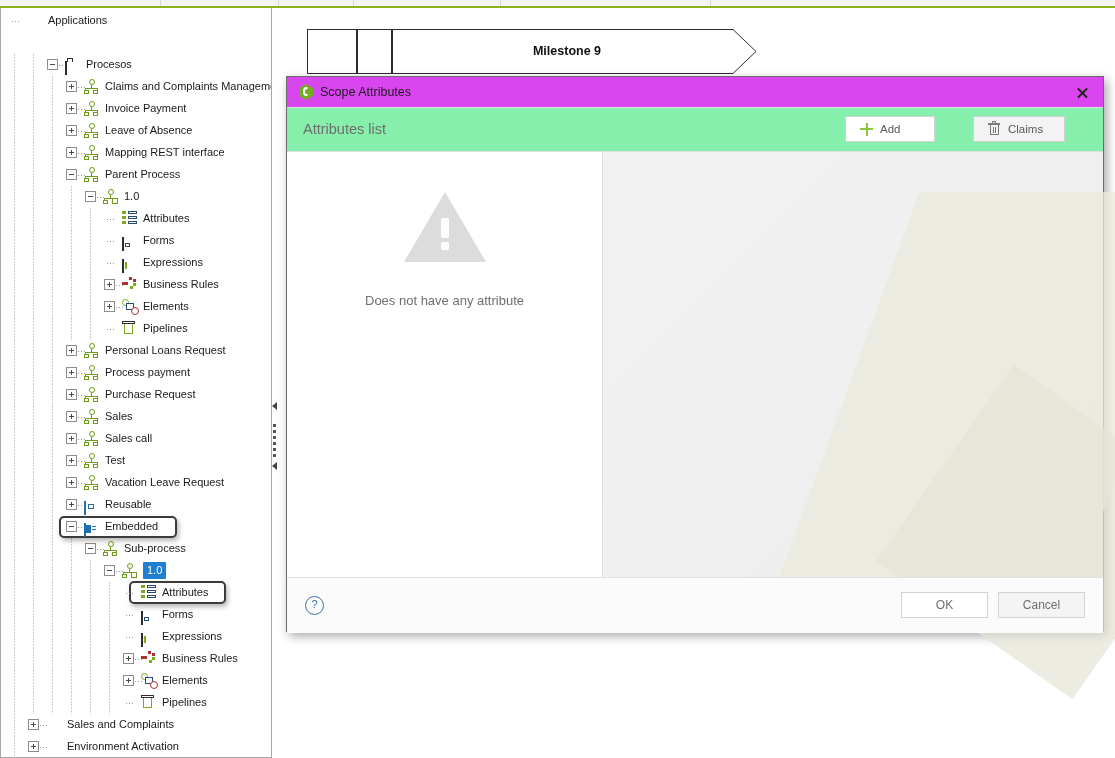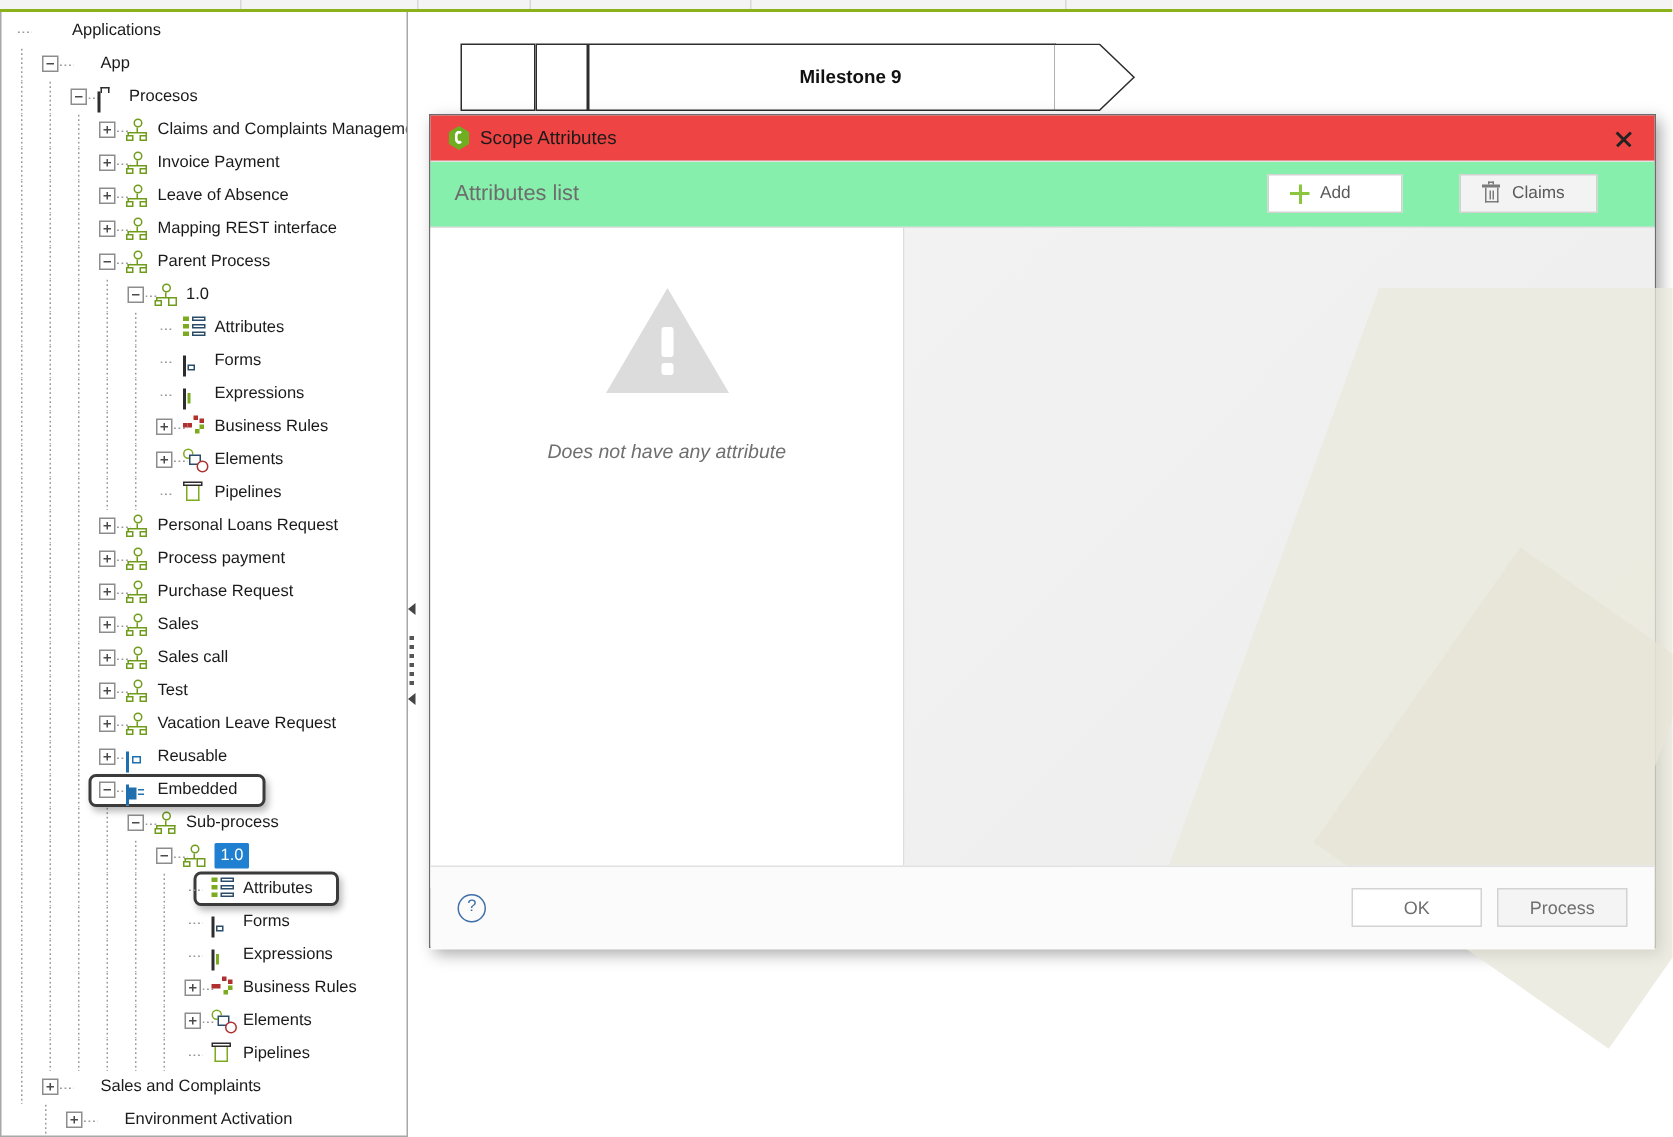--- a/index.html
+++ b/index.html
@@ -101,21 +101,21 @@
   #milestone .mlabel{position:absolute;left:110px;top:0;height:45px;line-height:45px;width:300px;text-align:center;
      font-weight:bold;font-size:12.5px;color:#111;}
   #milestone .arrow{position:absolute;left:396px;top:0;width:54px;height:45px;}
 
   
   #dialog{
     position:absolute;left:286px;top:76px;width:818px;height:556px;background:#fff;
     border:1px solid #6c6c6c;box-sizing:border-box;
     box-shadow:3px 4px 10px rgba(0,0,0,.35);
   }
-  #dlg-title{position:relative;height:30px;background:#ef4444;border-bottom:1px solid #e2e2e2;}
+  #dlg-title{position:relative;height:30px;background:#d946ef;border-bottom:1px solid #e2e2e2;}
   #dlg-title .dicon{position:absolute;left:12px;top:7px;width:14px;height:16px;background:#6fae21;
      clip-path:polygon(50% 0%,100% 26%,100% 74%,50% 100%,0% 74%,0% 26%);}
   #dlg-title .dicon:after{content:"";position:absolute;left:4px;top:3px;width:6px;height:9px;border:2px solid #fff;
      border-right-color:transparent;border-radius:50%;box-sizing:border-box;}
   #dlg-title .dtext{position:absolute;left:33px;top:0;height:30px;line-height:30px;font-size:12.5px;color:#1a1a1a;}
   #dlg-close{position:absolute;right:8px;top:5px;width:26px;height:22px;cursor:pointer;}
   #dlg-close:before,#dlg-close:after{content:"";position:absolute;left:7px;top:10px;width:13px;height:1.6px;background:#222;}
   #dlg-close:before{transform:rotate(45deg);}
   #dlg-close:after{transform:rotate(-45deg);}
 
@@ -137,21 +137,21 @@
   .trashglyph .can:after{left:4.8px;}
 
   #dlg-body{position:relative;height:425px;background:#eeeeee;}
   #left-pane{position:absolute;left:0;top:0;width:315px;height:440px;background:#fff;border-right:1px solid #dcdcdc;}
   #right-pane{position:absolute;left:316px;top:0;right:0;height:440px;
     background:linear-gradient(135deg,#f2f2f2 0%,#efefef 60%,#eceadf 100%);}
   #right-pane .wm1{position:absolute;right:-40px;top:40px;width:300px;height:420px;
     background:#ebe9dd;opacity:.75;transform:skewX(-20deg);}
   #right-pane .wm2{position:absolute;right:-60px;bottom:-60px;width:240px;height:240px;
     background:#e6e4d6;opacity:.7;transform:rotate(35deg);}
-  #empty{position:absolute;left:0;top:40px;width:315px;text-align:center;font-style:italic;}
+  #empty{position:absolute;left:0;top:40px;width:315px;text-align:center;}
   #empty .warn{display:inline-block;width:0;height:0;border-left:41px solid transparent;border-right:41px solid transparent;
     border-bottom:70px solid #dcdcdc;position:relative;}
   #empty .warn .bang{position:absolute;left:-4px;top:26px;width:8px;height:20px;background:#fff;border-radius:2px;}
   #empty .warn .dot{position:absolute;left:-4px;top:50px;width:8px;height:8px;background:#fff;border-radius:2px;}
   #empty .etext{margin-top:28px;font-size:13px;color:#6f6f6f;}
 
   #dlg-footer{position:relative;height:55px;background:#fbfbfb;border-top:1px solid #e1e1e1;}
   #help-icon{position:absolute;left:18px;top:18px;width:17px;height:17px;border:1.4px solid #3f6fa8;border-radius:50%;
     color:#3f6fa8;font-size:11px;line-height:15px;text-align:center;cursor:pointer;}
   .fbtn{position:absolute;top:14px;height:26px;width:87px;box-sizing:border-box;border:1px solid #d3d3d3;
@@ -178,21 +178,20 @@
     <div class="cell" style="left:85px;width:312px"></div>
     <div class="mlabel">Milestone 9</div>
     <svg class="arrow" viewBox="0 0 54 45">
       <path d="M0 0.5 L30 0.5 L53 22.5 L30 44.5 L0 44.5" fill="#ffffff" stroke="#2d2d2d" stroke-width="1"></path>
     </svg>
   </div>
 </div>
 
 <div id="tree-panel">
     <div class="tree-row" style="position: absolute; left: 0px; right: 0px; top: 2px;"><span class="hline" style="left:11px"></span><span class="ico" style="left:26px"><span class="hexico"></span></span><span class="txt label" style="left:47px">Applications</span></div>
-    <div class="tree-row" style="position: absolute; left: 0px; right: 0px; top: 24px;"><span class="guide" style="left:13px"></span><span class="plus minus" style="left:27px"></span><span class="hline" style="left:39px"></span><span class="ico" style="left:45px"><span class="hexico"></span></span><span class="txt label" style="left:66px">App</span></div>
     <div class="tree-row" style="position: absolute; left: 0px; right: 0px; top: 46px;"><span class="guide" style="left:13px"></span><span class="guide" style="left:32px"></span><span class="plus minus" style="left:46px"></span><span class="hline" style="left:58px"></span><span class="ico" style="left:64px"><span class="folderico"></span></span><span class="txt label" style="left:85px">Procesos</span></div>
     <div class="tree-row" style="position: absolute; left: 0px; right: 0px; top: 68px;"><span class="guide" style="left:13px"></span><span class="guide" style="left:32px"></span><span class="guide" style="left:51px"></span><span class="plus" style="left:65px"></span><span class="hline" style="left:77px"></span><span class="ico" style="left:83px"><span class="procico"><i class="head"></i><i class="vs"></i><i class="hb"></i><i class="l1"></i><i class="l2"></i><i class="b1"></i><i class="b2"></i></span></span><span class="txt label" style="left:104px">Claims and Complaints Management</span></div>
     <div class="tree-row" style="position: absolute; left: 0px; right: 0px; top: 90px;"><span class="guide" style="left:13px"></span><span class="guide" style="left:32px"></span><span class="guide" style="left:51px"></span><span class="plus" style="left:65px"></span><span class="hline" style="left:77px"></span><span class="ico" style="left:83px"><span class="procico"><i class="head"></i><i class="vs"></i><i class="hb"></i><i class="l1"></i><i class="l2"></i><i class="b1"></i><i class="b2"></i></span></span><span class="txt label" style="left:104px">Invoice Payment</span></div>
     <div class="tree-row" style="position: absolute; left: 0px; right: 0px; top: 112px;"><span class="guide" style="left:13px"></span><span class="guide" style="left:32px"></span><span class="guide" style="left:51px"></span><span class="plus" style="left:65px"></span><span class="hline" style="left:77px"></span><span class="ico" style="left:83px"><span class="procico"><i class="head"></i><i class="vs"></i><i class="hb"></i><i class="l1"></i><i class="l2"></i><i class="b1"></i><i class="b2"></i></span></span><span class="txt label" style="left:104px">Leave of Absence</span></div>
     <div class="tree-row" style="position: absolute; left: 0px; right: 0px; top: 134px;"><span class="guide" style="left:13px"></span><span class="guide" style="left:32px"></span><span class="guide" style="left:51px"></span><span class="plus" style="left:65px"></span><span class="hline" style="left:77px"></span><span class="ico" style="left:83px"><span class="procico"><i class="head"></i><i class="vs"></i><i class="hb"></i><i class="l1"></i><i class="l2"></i><i class="b1"></i><i class="b2"></i></span></span><span class="txt label" style="left:104px">Mapping REST interface</span></div>
     <div class="tree-row" style="position: absolute; left: 0px; right: 0px; top: 156px;"><span class="guide" style="left:13px"></span><span class="guide" style="left:32px"></span><span class="guide" style="left:51px"></span><span class="plus minus" style="left:65px"></span><span class="hline" style="left:77px"></span><span class="ico" style="left:83px"><span class="procico"><i class="head"></i><i class="vs"></i><i class="hb"></i><i class="l1"></i><i class="l2"></i><i class="b1"></i><i class="b2"></i></span></span><span class="txt label" style="left:104px">Parent Process</span></div>
     <div class="tree-row" style="position: absolute; left: 0px; right: 0px; top: 178px;"><span class="guide" style="left:13px"></span><span class="guide" style="left:32px"></span><span class="guide" style="left:51px"></span><span class="guide" style="left:70px"></span><span class="plus minus" style="left:84px"></span><span class="hline" style="left:96px"></span><span class="ico" style="left:102px"><span class="procico locked"><i class="head"></i><i class="vs"></i><i class="hb"></i><i class="l1"></i><i class="b1"></i><i class="lock"></i></span></span><span class="txt label" style="left:123px">1.0</span></div>
     <div class="tree-row" style="position: absolute; left: 0px; right: 0px; top: 200px;"><span class="guide" style="left:13px"></span><span class="guide" style="left:32px"></span><span class="guide" style="left:51px"></span><span class="guide" style="left:70px"></span><span class="guide" style="left:89px"></span><span class="hline" style="left:106px"></span><span class="ico" style="left:121px"><span class="attrico"><i class="sq" style="top:0"></i><i class="ln" style="top:0"></i><i class="sq" style="top:5px"></i><i class="ln" style="top:5px"></i><i class="sq" style="top:10px"></i><i class="ln" style="top:10px"></i></span></span><span class="txt label" style="left:142px">Attributes</span></div>
     <div class="tree-row" style="position: absolute; left: 0px; right: 0px; top: 222px;"><span class="guide" style="left:13px"></span><span class="guide" style="left:32px"></span><span class="guide" style="left:51px"></span><span class="guide" style="left:70px"></span><span class="guide" style="left:89px"></span><span class="hline" style="left:106px"></span><span class="ico" style="left:121px"><span class="formico"></span></span><span class="txt label" style="left:142px">Forms</span></div>
     <div class="tree-row" style="position: absolute; left: 0px; right: 0px; top: 244px;"><span class="guide" style="left:13px"></span><span class="guide" style="left:32px"></span><span class="guide" style="left:51px"></span><span class="guide" style="left:70px"></span><span class="guide" style="left:89px"></span><span class="hline" style="left:106px"></span><span class="ico" style="left:121px"><span class="expico"></span></span><span class="txt label" style="left:142px">Expressions</span></div>
@@ -222,21 +221,21 @@
       <span class="sel-blue" style="left:142px">1.0</span>
     </div>
     <div class="focus-box" style="left: 128px; top: 573px; width: 97px; height: 23px; z-index: 5;"></div>
     <div class="tree-row" style="position: absolute; left: 0px; right: 0px; top: 574px; z-index: 6;"><span class="guide" style="left:13px"></span><span class="guide" style="left:32px"></span><span class="guide" style="left:51px"></span><span class="guide" style="left:70px"></span><span class="guide" style="left:89px"></span><span class="guide" style="left:108px"></span><span class="hline" style="left:125px"></span><span class="ico" style="left:140px"><span class="attrico"><i class="sq" style="top:0"></i><i class="ln" style="top:0"></i><i class="sq" style="top:5px"></i><i class="ln" style="top:5px"></i><i class="sq" style="top:10px"></i><i class="ln" style="top:10px"></i></span></span><span class="txt label" style="left:161px">Attributes</span></div>
     <div class="tree-row" style="position: absolute; left: 0px; right: 0px; top: 596px;"><span class="guide" style="left:13px"></span><span class="guide" style="left:32px"></span><span class="guide" style="left:51px"></span><span class="guide" style="left:70px"></span><span class="guide" style="left:89px"></span><span class="guide" style="left:108px"></span><span class="hline" style="left:125px"></span><span class="ico" style="left:140px"><span class="formico"></span></span><span class="txt label" style="left:161px">Forms</span></div>
     <div class="tree-row" style="position: absolute; left: 0px; right: 0px; top: 618px;"><span class="guide" style="left:13px"></span><span class="guide" style="left:32px"></span><span class="guide" style="left:51px"></span><span class="guide" style="left:70px"></span><span class="guide" style="left:89px"></span><span class="guide" style="left:108px"></span><span class="hline" style="left:125px"></span><span class="ico" style="left:140px"><span class="expico"></span></span><span class="txt label" style="left:161px">Expressions</span></div>
     <div class="tree-row" style="position: absolute; left: 0px; right: 0px; top: 640px;"><span class="guide" style="left:13px"></span><span class="guide" style="left:32px"></span><span class="guide" style="left:51px"></span><span class="guide" style="left:70px"></span><span class="guide" style="left:89px"></span><span class="guide" style="left:108px"></span><span class="plus" style="left:122px"></span><span class="hline" style="left:134px"></span><span class="ico" style="left:140px"><span class="brico"><b style="left:7px;top:0"></b><b style="left:11px;top:2px"></b><s style="left:11px;top:6px"></s><s style="left:8px;top:9px"></s><b style="left:3px;top:5px"></b><b style="left:0;top:5px"></b></span></span><span class="txt label" style="left:161px">Business Rules</span></div>
     <div class="tree-row" style="position: absolute; left: 0px; right: 0px; top: 662px;"><span class="guide" style="left:13px"></span><span class="guide" style="left:32px"></span><span class="guide" style="left:51px"></span><span class="guide" style="left:70px"></span><span class="guide" style="left:89px"></span><span class="guide" style="left:108px"></span><span class="plus" style="left:122px"></span><span class="hline" style="left:134px"></span><span class="ico" style="left:140px"><span class="elico"><span class="c1"></span><span class="sq1"></span><span class="c2"></span></span></span><span class="txt label" style="left:161px">Elements</span></div>
     <div class="tree-row" style="position: absolute; left: 0px; right: 0px; top: 684px;"><span class="guide" style="left:13px"></span><span class="guide" style="left:32px"></span><span class="guide" style="left:51px"></span><span class="guide" style="left:70px"></span><span class="guide" style="left:89px"></span><span class="guide" style="left:108px"></span><span class="hline" style="left:125px"></span><span class="ico" style="left:140px"><span class="pipico"></span></span><span class="txt label" style="left:161px">Pipelines</span></div>
     <div class="tree-row" style="position: absolute; left: 0px; right: 0px; top: 706px;"><span class="guide" style="left:13px"></span><span class="plus" style="left:27px"></span><span class="hline" style="left:39px"></span><span class="ico" style="left:45px"><span class="hexico"></span></span><span class="txt label" style="left:66px">Sales and Complaints</span></div>
-    <div class="tree-row" style="position: absolute; left: 16px; right: 0px; top: 728px;"><span class="guide" style="left:13px"></span><span class="plus" style="left:27px"></span><span class="hline" style="left:39px"></span><span class="ico" style="left:45px"><span class="hexico"></span></span><span class="txt label" style="left:66px">Environment Activation</span></div>
+    <div class="tree-row" style="position: absolute; left: 0px; right: 0px; top: 728px;"><span class="guide" style="left:13px"></span><span class="plus" style="left:27px"></span><span class="hline" style="left:39px"></span><span class="ico" style="left:45px"><span class="hexico"></span></span><span class="txt label" style="left:66px">Environment Activation</span></div>
   </div>
 
 <div id="splitter">
   <div class="ar" style="top:2px"></div>
   <div class="dots"></div>
   <div class="ar" style="top:62px"></div>
 </div>
 
 <div id="dialog">
 
@@ -273,16 +272,16 @@
     </div>
     <div id="right-pane">
       <div class="wm1"></div>
       <div class="wm2"></div>
     </div>
   </div>
 
   <div id="dlg-footer">
     <div id="help-icon">?</div>
     <div class="fbtn" id="btn-ok">OK</div>
-    <div class="fbtn" id="btn-cancel">Process</div>
+    <div class="fbtn" id="btn-cancel">Cancel</div>
   </div>
 
 </div>
 
 </body></html>

